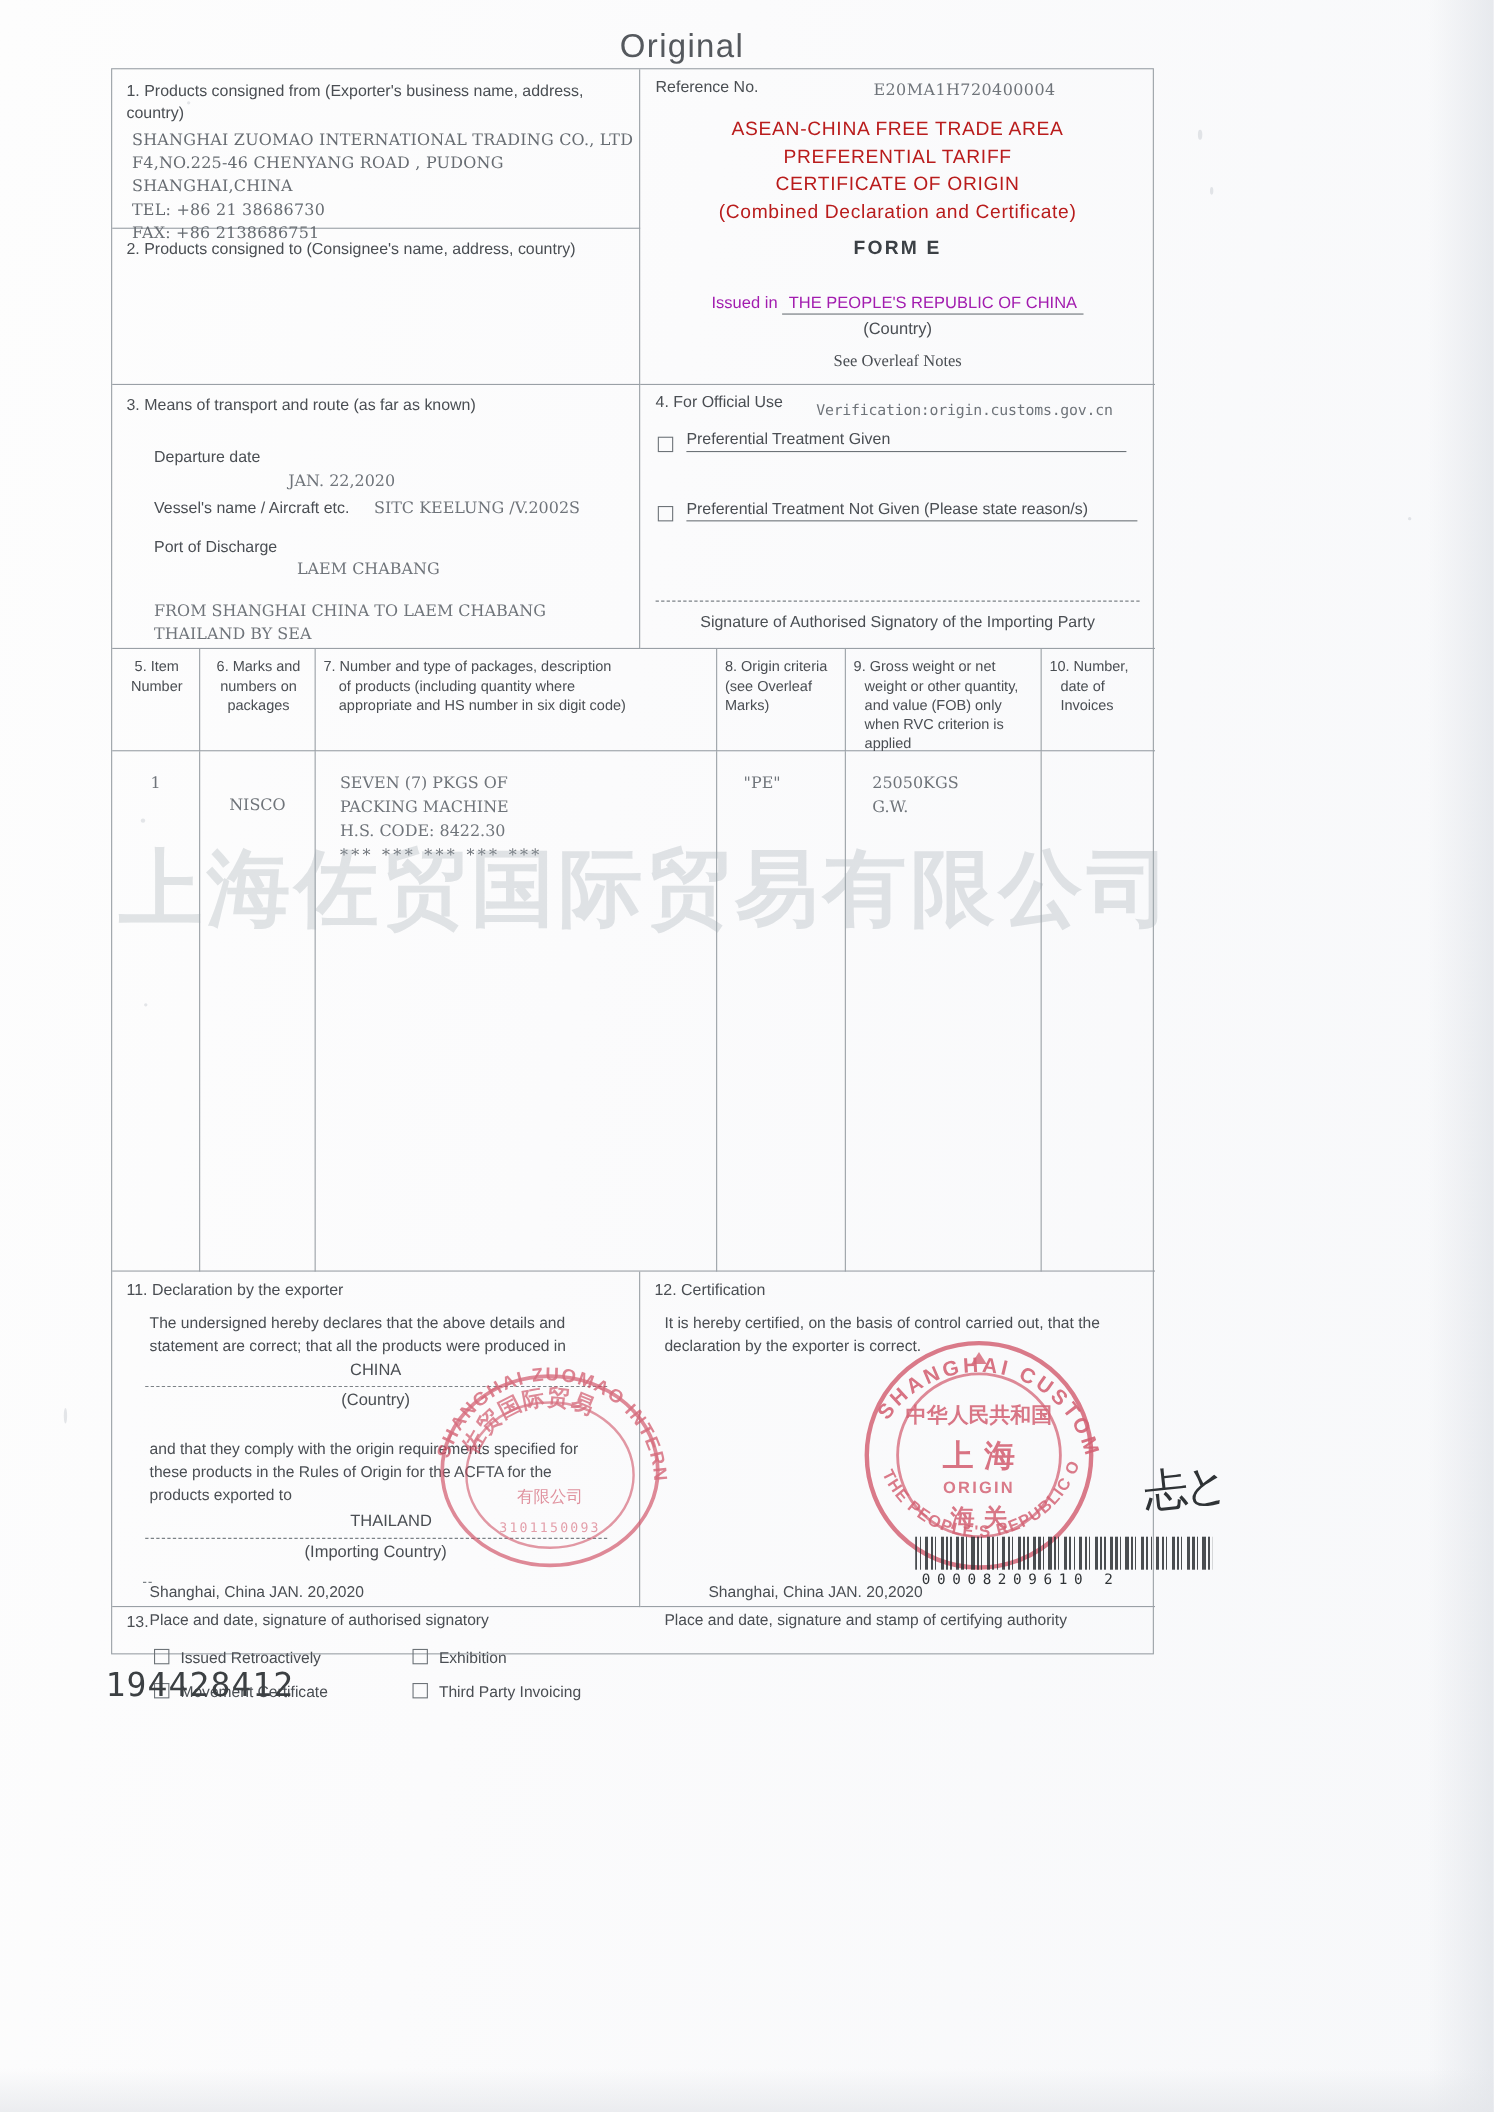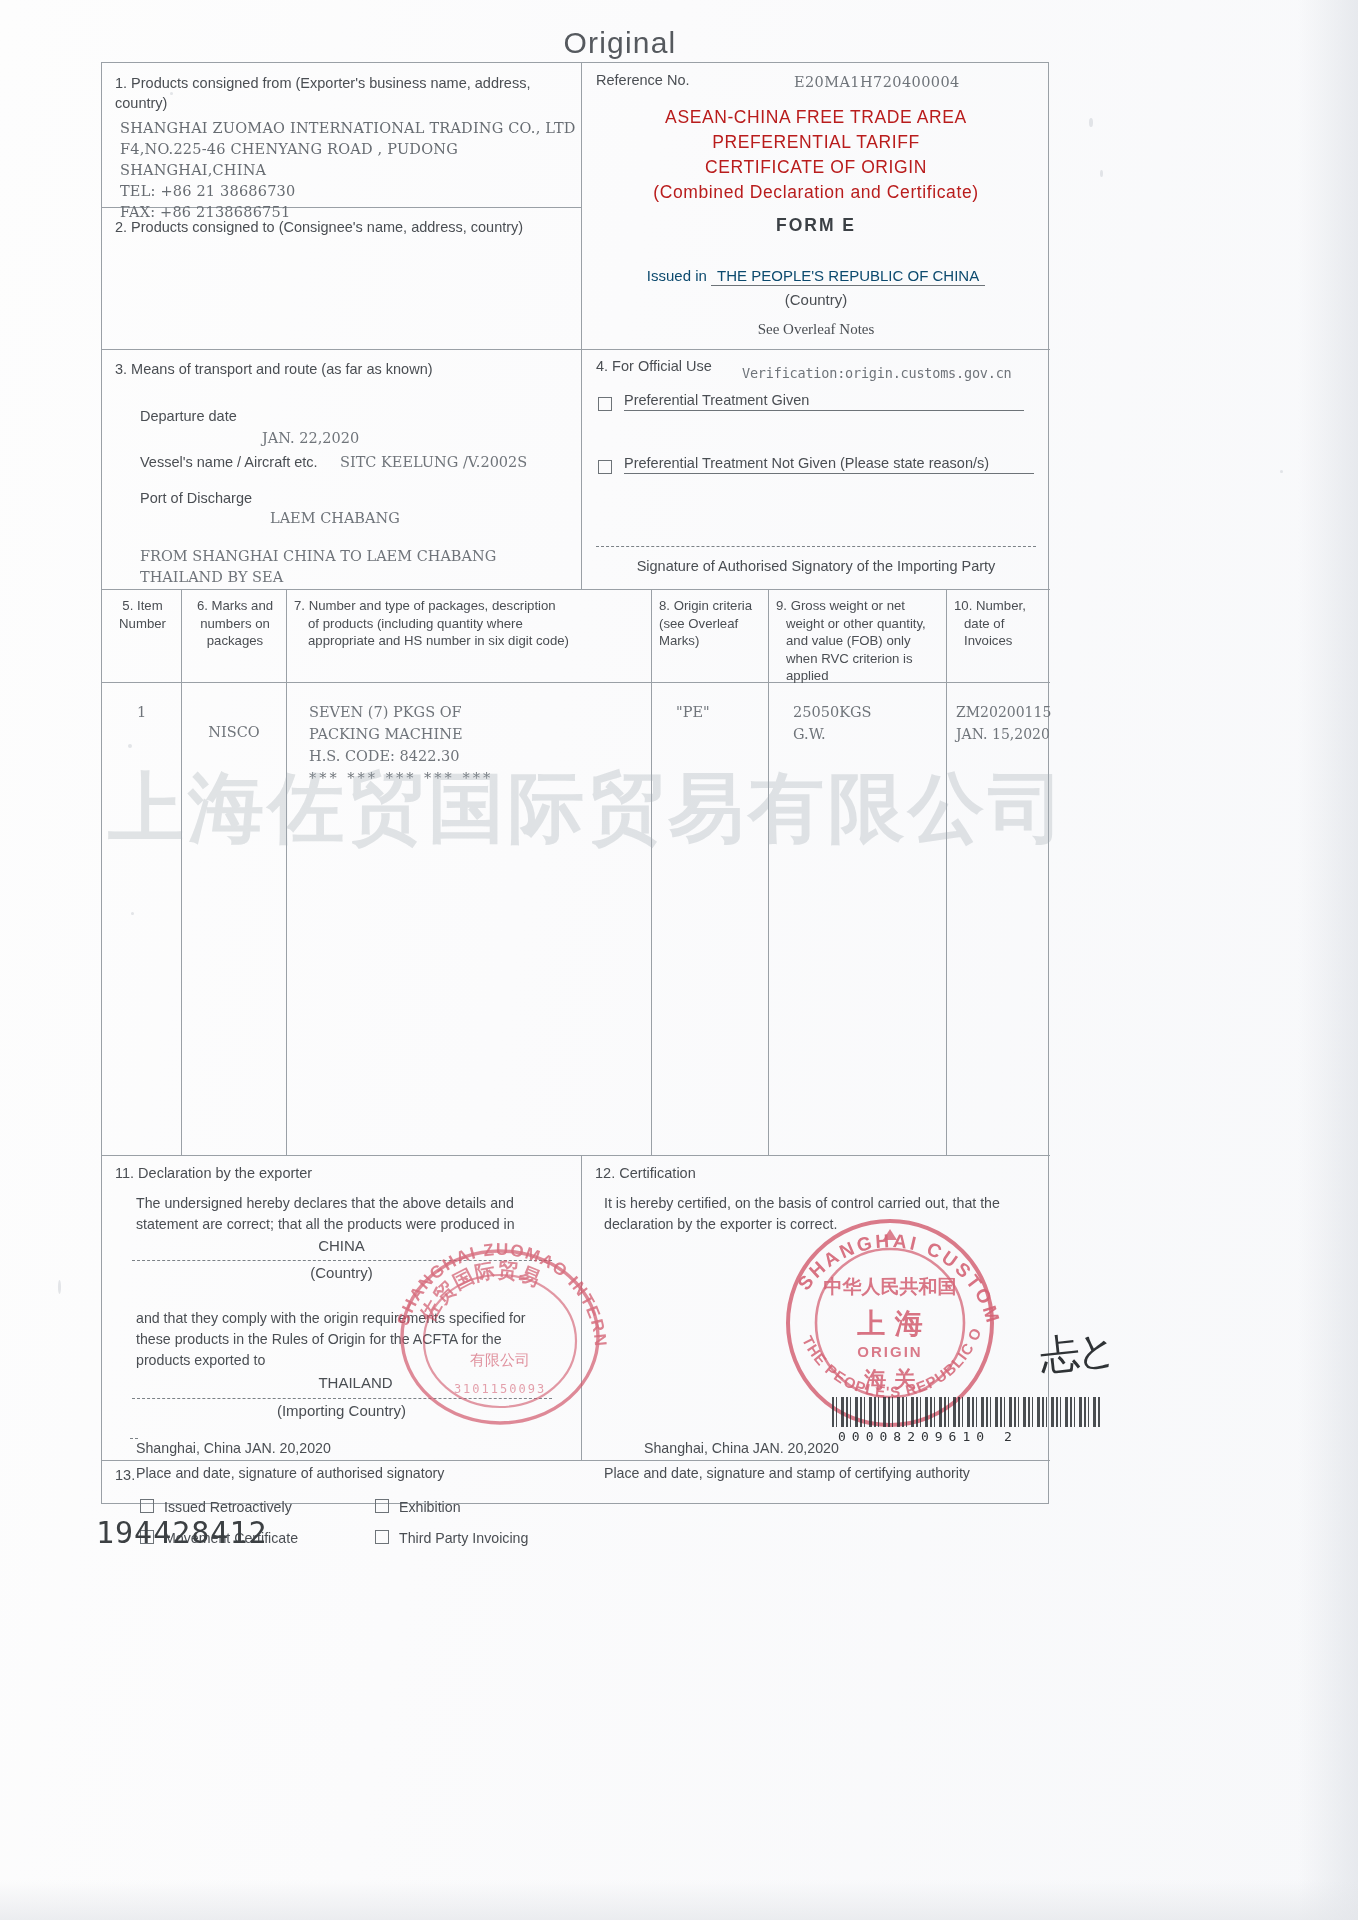--- a/index.html
+++ b/index.html
@@ -51,21 +51,21 @@
 
   
   #boxR{left:480px;top:0;width:468px;height:287px;}
   .refno-lbl{position:absolute;left:14px;top:9px;font-size:14.5px;color:#4a4e53;}
   .refno-val{position:absolute;left:212px;top:11px;font-family:"DejaVu Serif",serif;
      font-size:14.5px;color:#6f747a;letter-spacing:.4px;}
   .title-block{position:absolute;left:0;top:42px;width:468px;text-align:center;
      font-weight:normal;font-size:17.5px;color:#b91c1c;line-height:25px;letter-spacing:.6px;}
   .form-e{position:absolute;left:0;top:152px;width:468px;text-align:center;
      font-weight:bold;font-size:17.5px;color:#3b4045;letter-spacing:2px;}
-  .issued-row{position:absolute;left:0;top:204px;width:468px;text-align:center;font-size:15px;color:#0c4a6e;}
+  .issued-row{position:absolute;left:0;top:204px;width:468px;text-align:center;font-size:15px;color:#a21caf;}
   .issued-row .val{border-bottom:1.3px solid #6d7378;padding:0 6px 1px 6px;}
   .country-cap{position:absolute;left:0;top:228px;width:468px;text-align:center;font-size:15px;color:#4a4e53;}
   .overleaf{position:absolute;left:0;top:258px;width:468px;text-align:center;font-size:15px;color:#4a4e53;font-family:Liberation Serif, serif;}
 
   
   #box3{left:0;top:287px;width:480px;height:240px;}
   #box3 .hdr{position:absolute;left:13px;top:9px;}
   .tl{position:absolute;font-size:14.5px;color:#4a4e53;text-align:center;}
   .tv{position:absolute;font-family:"DejaVu Serif",serif;font-size:14.5px;color:#6f747a;}
   .route{position:absolute;left:38px;top:196px;font-family:"DejaVu Serif",serif;
@@ -258,24 +258,20 @@
       <div class="td c7 br">
         <div>SEVEN (7) PKGS OF</div>
         <div>PACKING MACHINE</div>
         <div>H.S. CODE: 8422.30</div>
         <div class="stars">*** *** *** *** ***</div>
       </div>
       <div class="td c8 br">"PE"</div>
       <div class="td c9 br">
         <div>25050KGS</div>
         <div>G.W.</div>
-      </div>
-      <div class="td c10">
-        <div>ZM20200115</div>
-        <div>JAN. 15,2020</div>
       </div>
     </div>
 
     <div class="cell bb br" id="box11">
       <div class="dhdr">11. Declaration by the exporter</div>
       <div class="dtxt" style="left:34px;top:37px;width:430px;">The undersigned hereby declares that the above details and</div>
       <div class="dtxt" style="left:34px;top:58px;width:430px;">statement are correct; that all the products were produced in</div>
       <div class="center-val" style="left:0;top:81px;">CHINA</div>
       <div class="ctrl-line" style="left:30px;top:104px;width:420px;"></div>
       <div class="center-val" style="left:0;top:108px;">(Country)</div>

